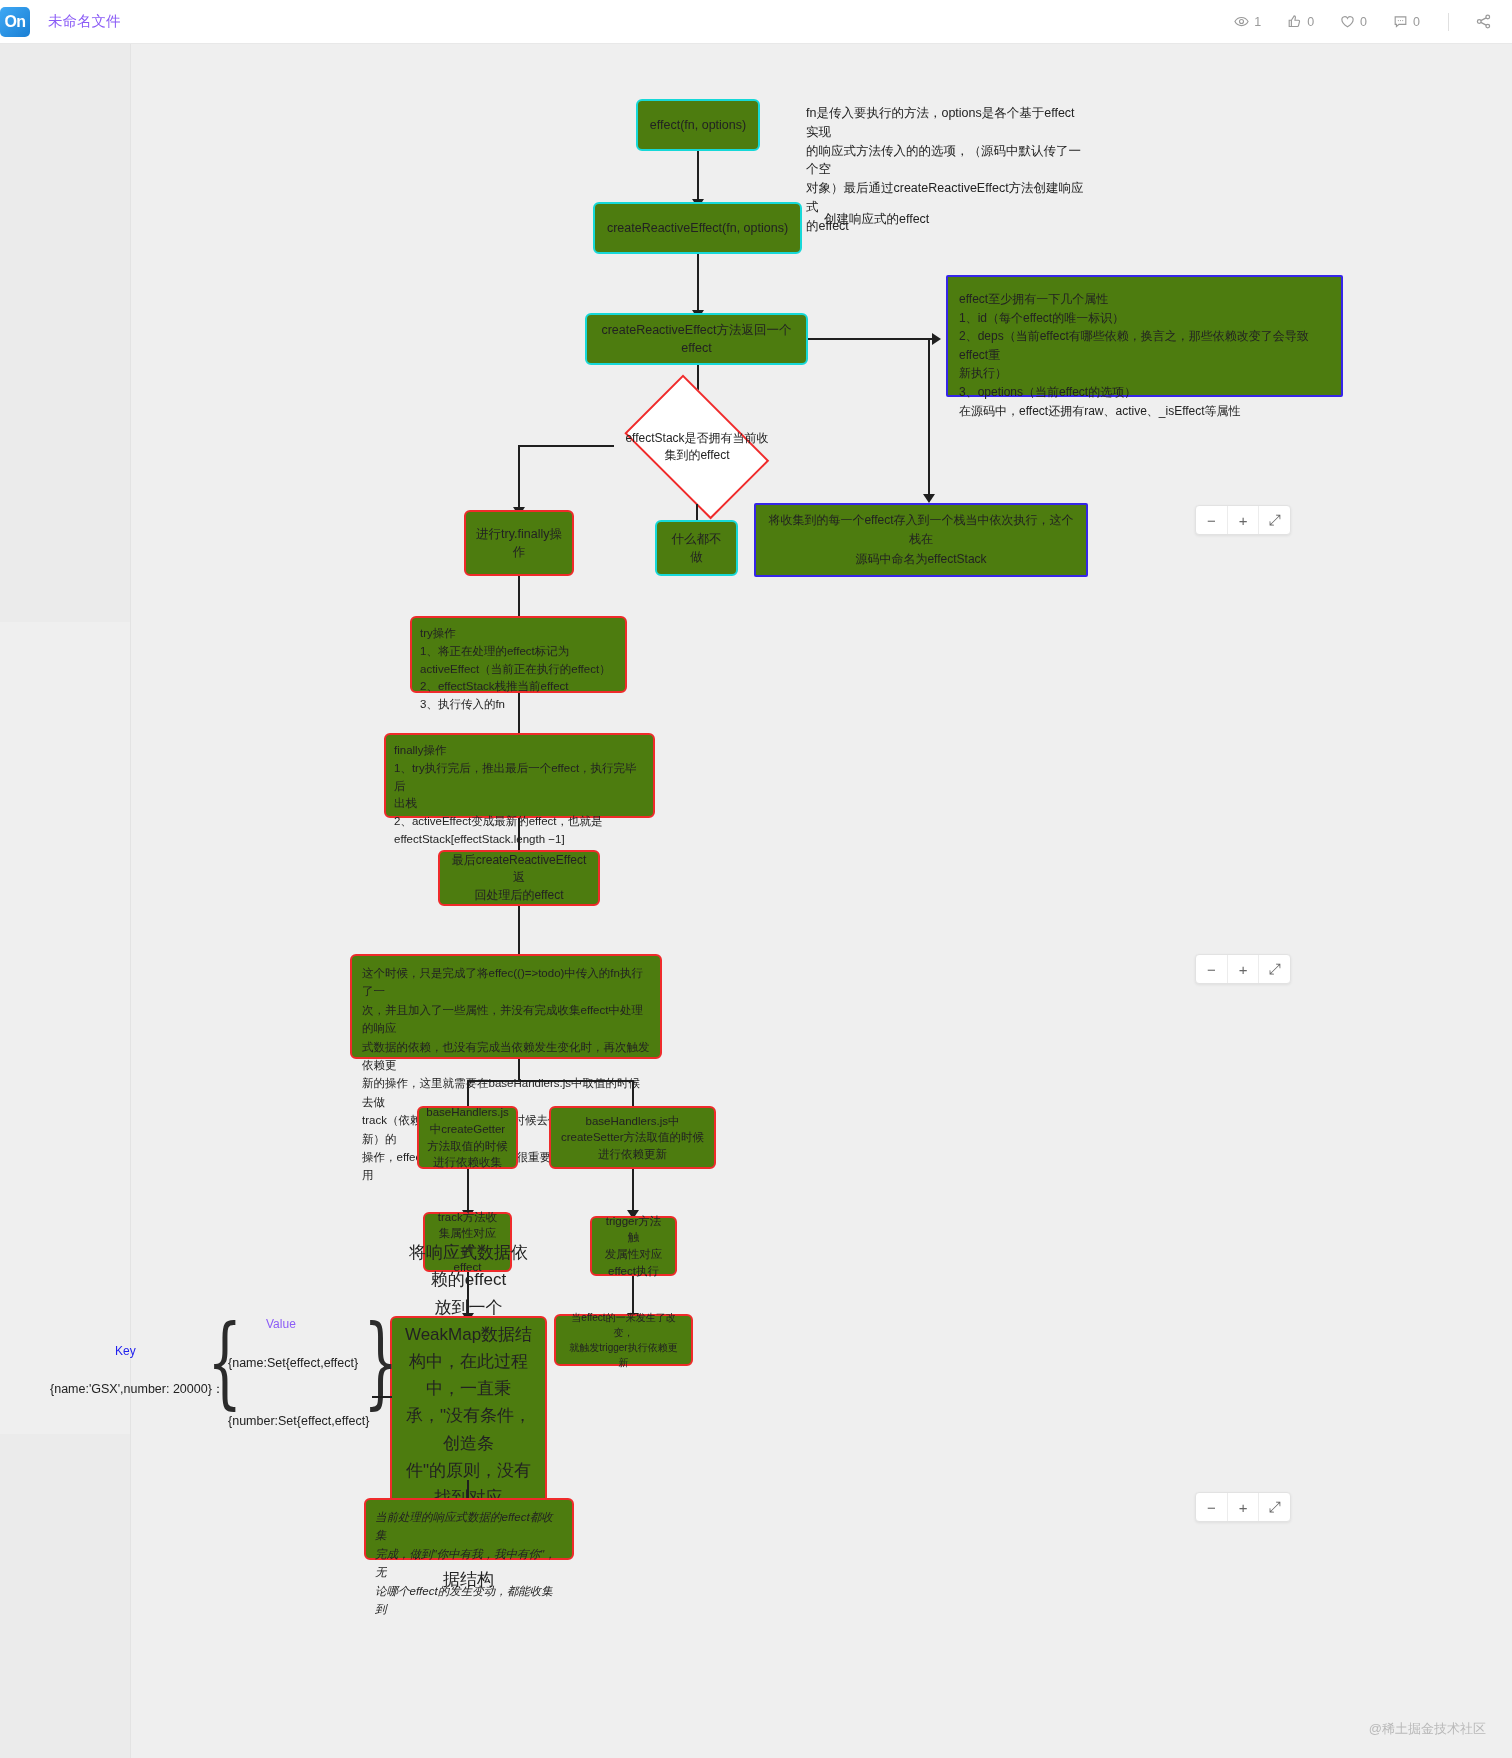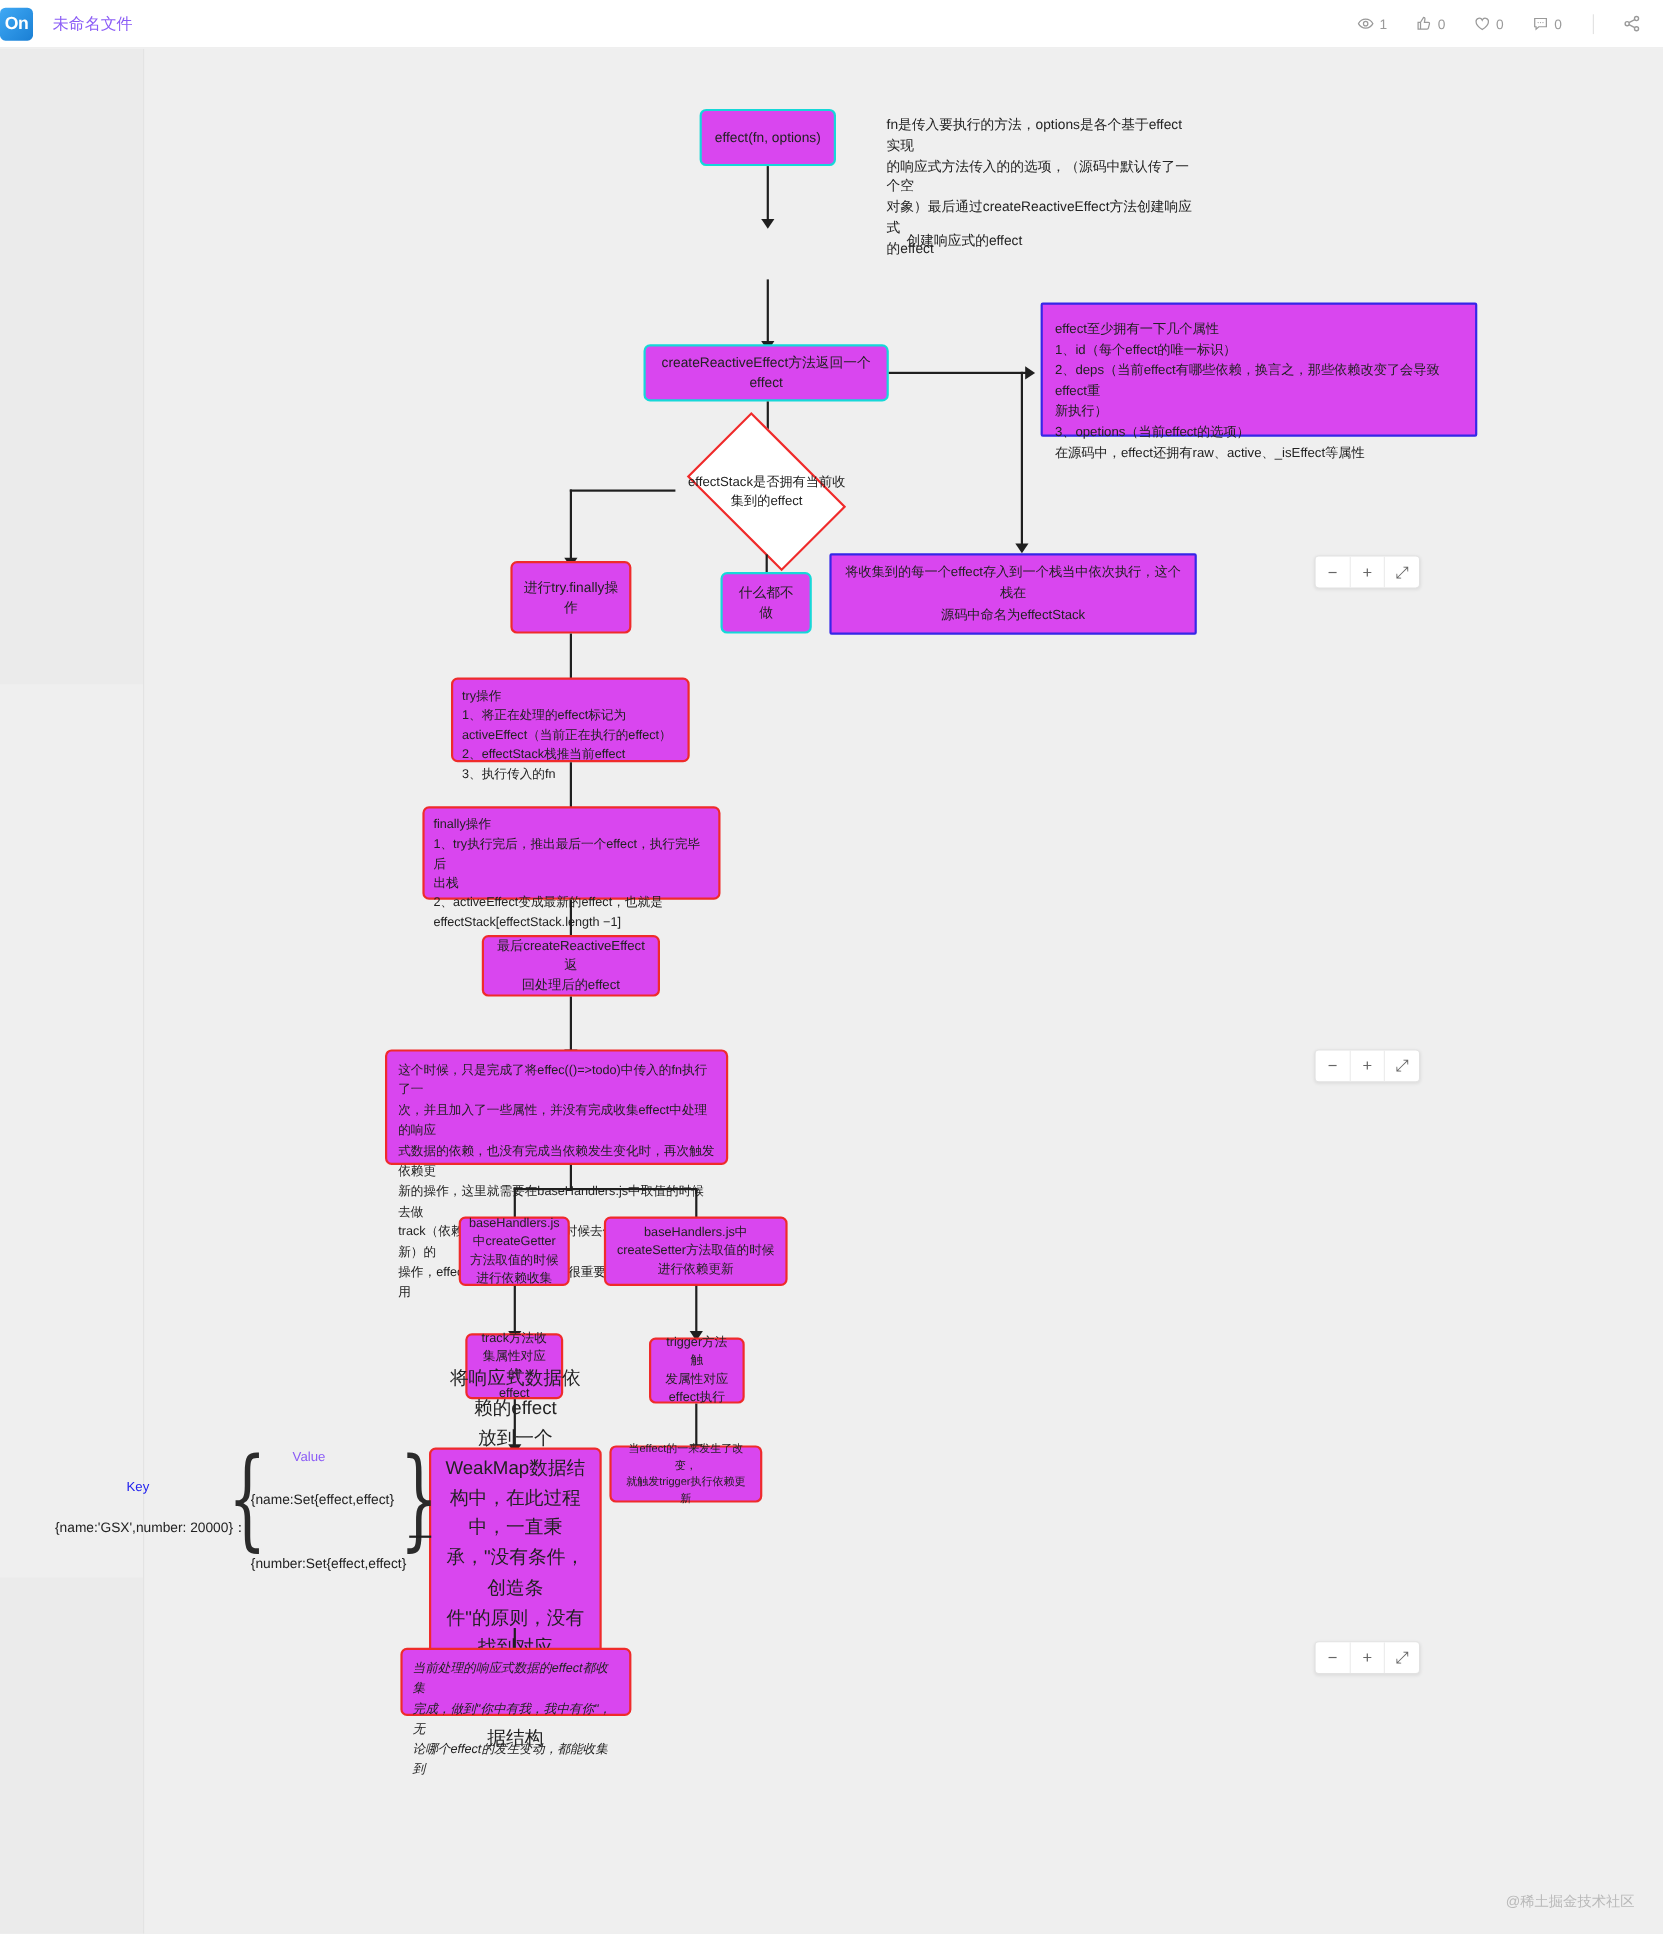--- a/index.html
+++ b/index.html
@@ -62,21 +62,21 @@
     background: #ebebeb;
   }
   #vline {
     position: absolute; left: 130px; top: 0; width: 1px; height: 1714px;
     background: #e3e3e3;
   }
 
   
   .node {
     position: absolute;
-    background: #d946ef;
+    background: #4d7c0f;
     border-radius: 6px;
     display: flex; align-items: center; justify-content: center;
     text-align: center;
     color: #222;
     font-size: 12.5px;
     line-height: 1.45;
     padding: 7px 9px;
     white-space: pre-line;
   }
   .n-cyan  { border: 2px solid #16d8d8; }
@@ -225,20 +225,21 @@
 
   <div class="node n-cyan" style="left:636px; top:55px; width:124px; height:52px;">effect(fn, options)</div>
   <div class="note" style="left:806px; top:60px; width:280px;">fn是传入要执行的方法，options是各个基于effect实现
 的响应式方法传入的的选项，（源码中默认传了一个空
 对象）最后通过createReactiveEffect方法创建响应式
 的effect</div>
 
   <div class="conn v" style="left:697px; top:107px; height:51px;"></div>
   <div class="arrow-d" style="left:692px; top:155px;"></div>
 
+  <div class="node n-cyan" style="left:593px; top:158px; width:209px; height:52px;">createReactiveEffect(fn, options)</div>
   <div class="note" style="left:824px; top:166px; width:200px;">创建响应式的effect</div>
 
   <div class="conn v" style="left:697px; top:210px; height:60px;"></div>
   <div class="arrow-d" style="left:692px; top:266px;"></div>
 
   <div class="node n-cyan" style="left:585px; top:269px; width:223px; height:52px;">createReactiveEffect方法返回一个effect</div>
 
   <div class="conn h" style="left:808px; top:294px; width:126px;"></div>
   <div class="arrow-r" style="left:932px; top:289px;"></div>
 

